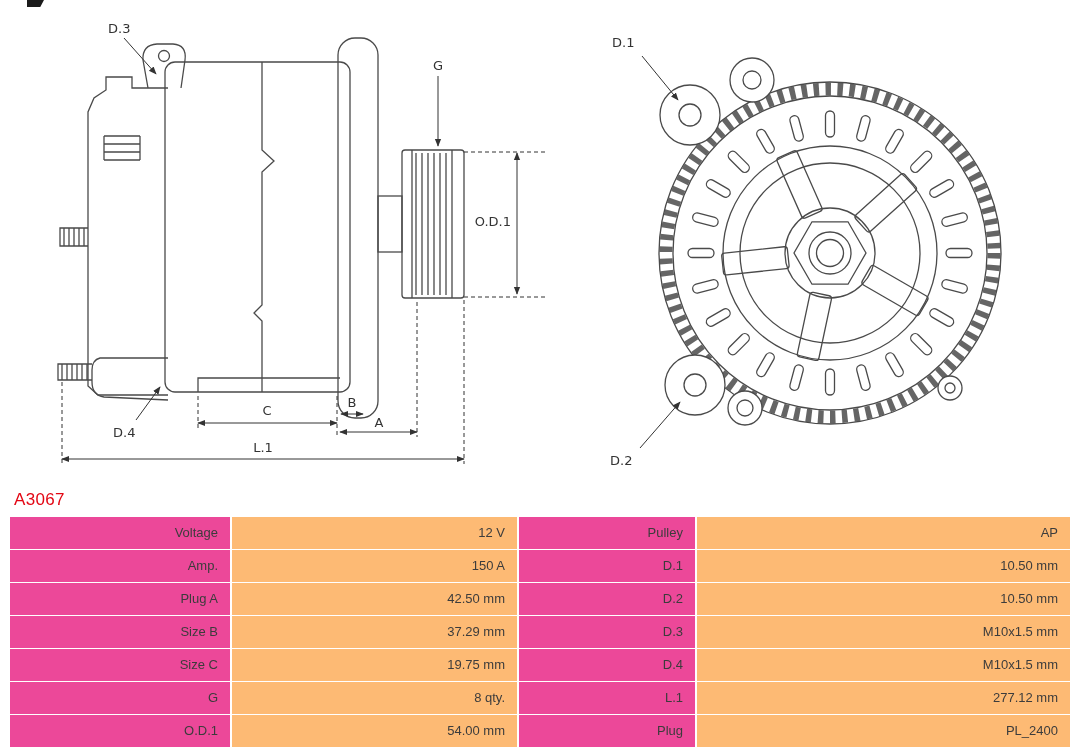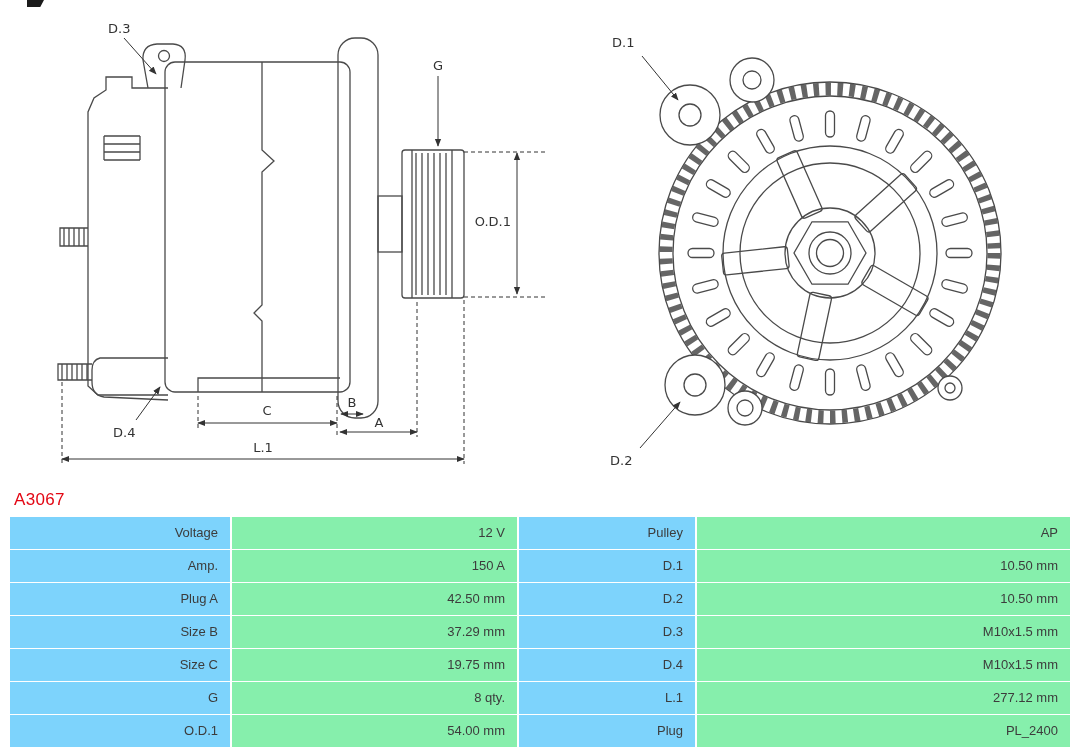--- a/index.html
+++ b/index.html
@@ -25,22 +25,22 @@
   .spec-table {
     position:absolute; left:10px; top:517px; width:1060px;
     display:grid; grid-template-columns:220px 285px 176px 1fr;
     gap:1px 2px; background:#fff;
   }
   .row { display:contents; }
   .cell {
     height:32px; line-height:32px; font-size:13px; color:#3c3c3c;
     text-align:right; padding-right:12px; white-space:nowrap;
   }
-  .cell.label { background:#7dd3fc; }
-  .cell.value { background:#86efac; }
+  .cell.label { background:#ec4899; }
+  .cell.value { background:#fdba74; }
 </style>
 </head>
 <body>
 
 <div class="corner-artifact"></div>
 
 <div class="drawing-area">
 <svg viewBox="0 0 1080 490" width="1080" height="490">
   <defs>
     <marker id="arrow" viewBox="0 0 10 10" refX="9" refY="5" markerWidth="8" markerHeight="8" orient="auto-start-reverse">

